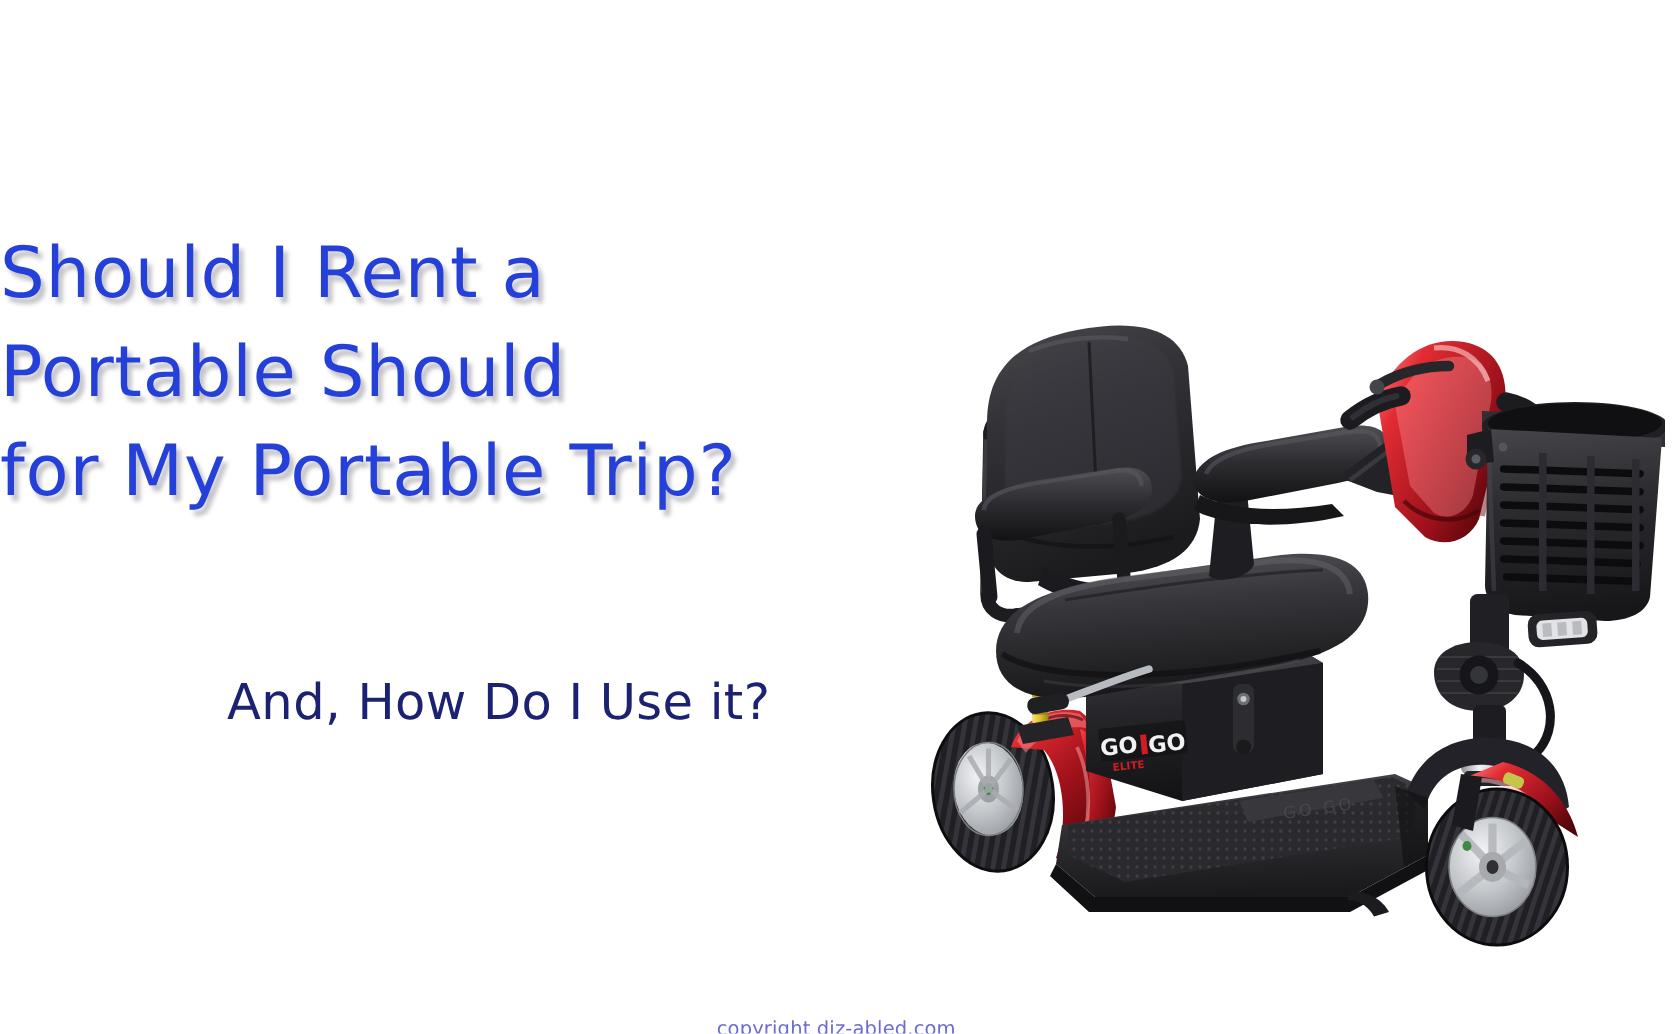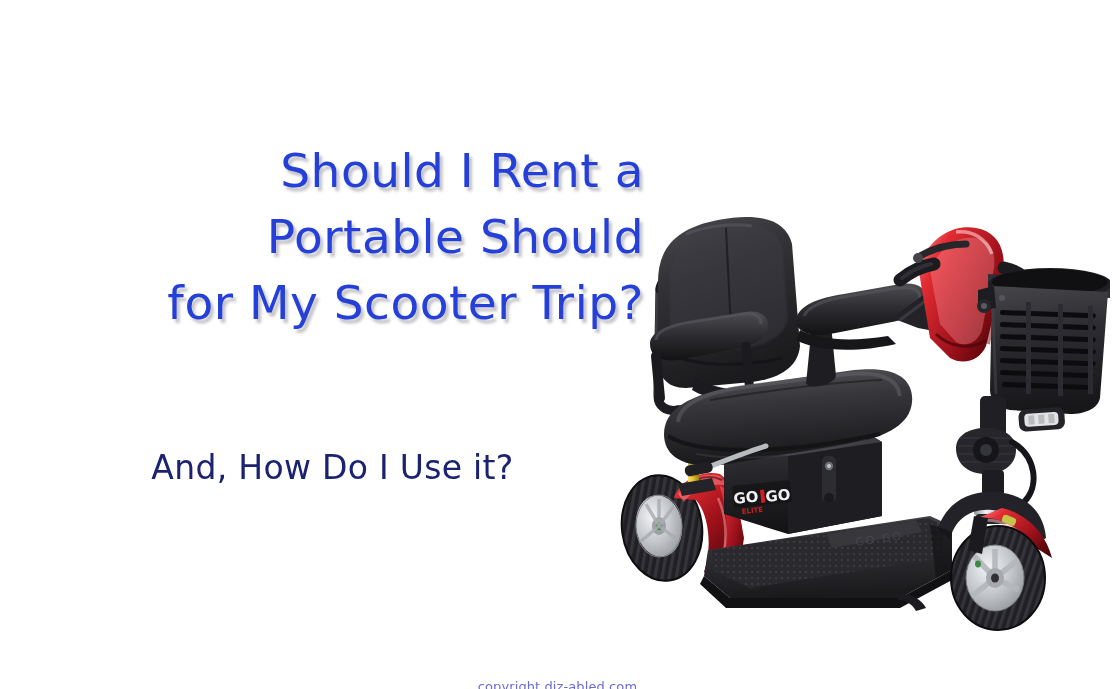--- a/index.html
+++ b/index.html
@@ -16,32 +16,31 @@
 
   #canvas {
     position: relative;
     width: 1115px; height: 689px;
     background: #ffffff;
   }
 
   
   .headline {
     position: absolute;
-    left: 0px; top: 138px;
+    left: 0px; top: 150px;
     width: 620px;
-    text-align: right;
+    text-align: left;
     font-family: "DejaVu Sans", sans-serif;
     font-size: 47px;
     line-height: 66px;
     letter-spacing: 0.5px;
     color: #2540d8;
     font-weight: 400;
     text-shadow: 3px 4px 3px rgba(120,120,130,0.45);
     white-space: nowrap;
-    margin-left: 24px;
   }
   .headline .hl-line { display: block; }
 
   .subtitle {
     position: absolute;
     left: 0px; top: 448px;
     width: 620px;
     text-align: center;
     font-family: "DejaVu Sans", sans-serif;
     font-size: 33px;
@@ -73,21 +72,21 @@
   #scooter svg { display: block; width: 100%; height: 100%; }
 </style>
 </head>
 <body>
 
 <div id="canvas">
 
   <div class="headline">
     <span class="hl-line">Should I Rent a</span>
     <span class="hl-line">Portable Should</span>
-    <span class="hl-line">for My Scooter Trip?</span>
+    <span class="hl-line">for My Portable Trip?</span>
   </div>
 
   <div class="subtitle">And, How Do I Use it?</div>
 
   <div class="copyright">copyright diz-abled.com</div>
 
   <div id="scooter">
     <svg viewBox="0 0 510 445" xmlns="http://www.w3.org/2000/svg">
       <defs>
         <linearGradient id="gSeat" x1="0" y1="0" x2="0.3" y2="1">

